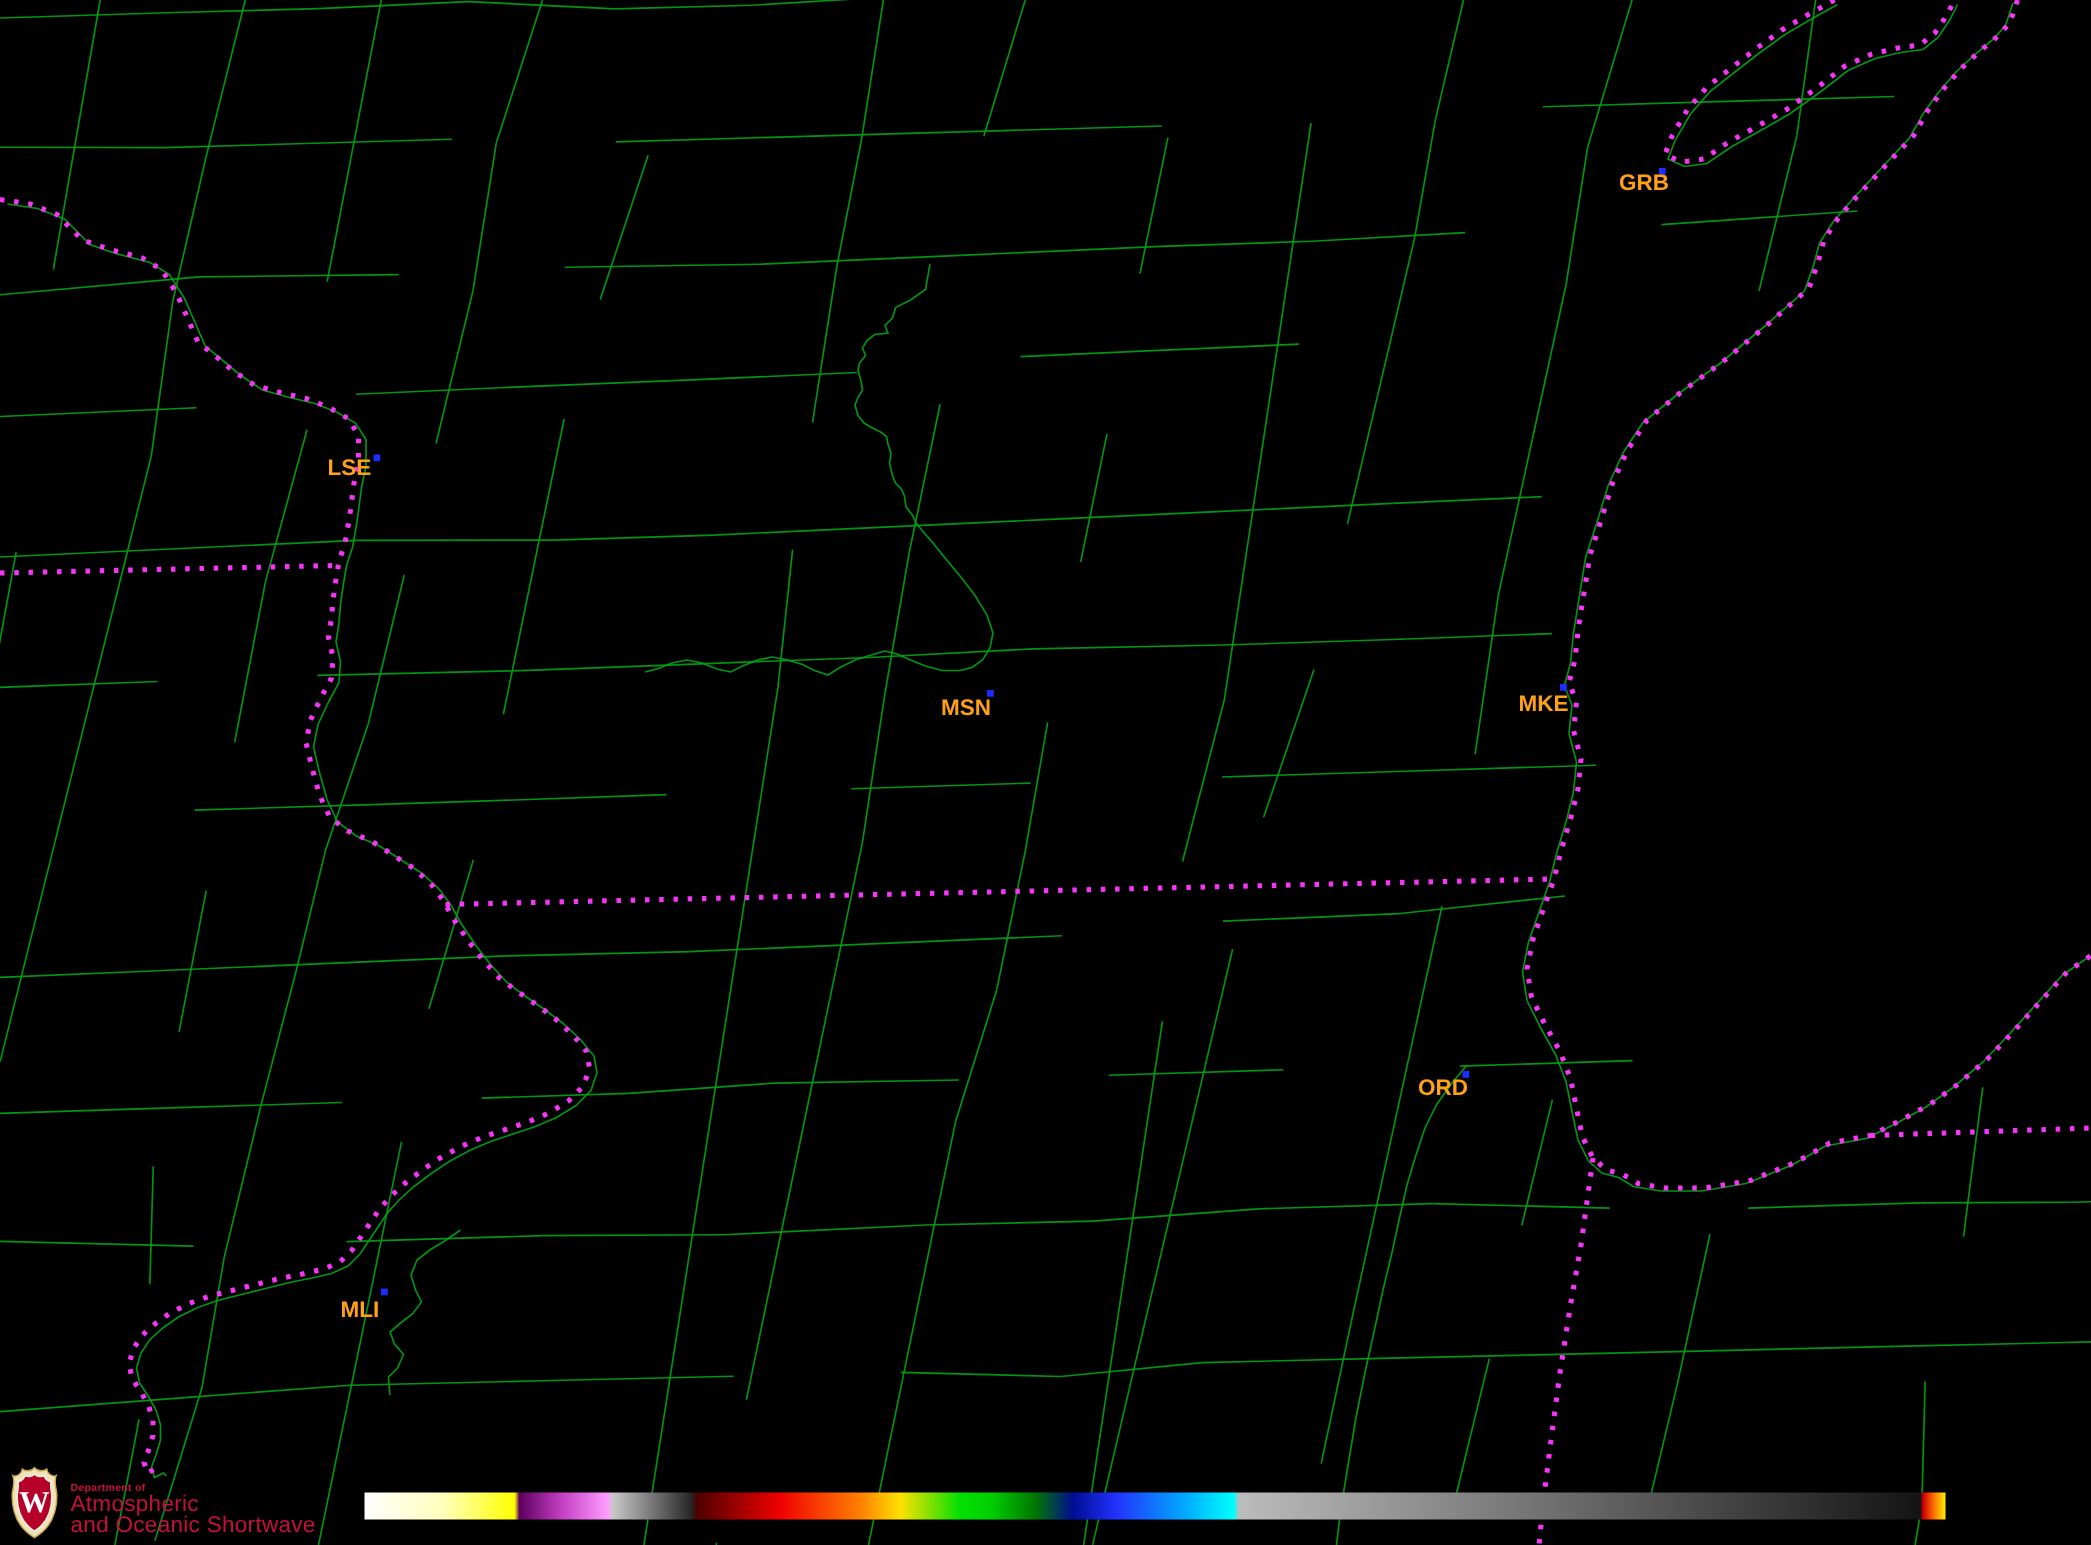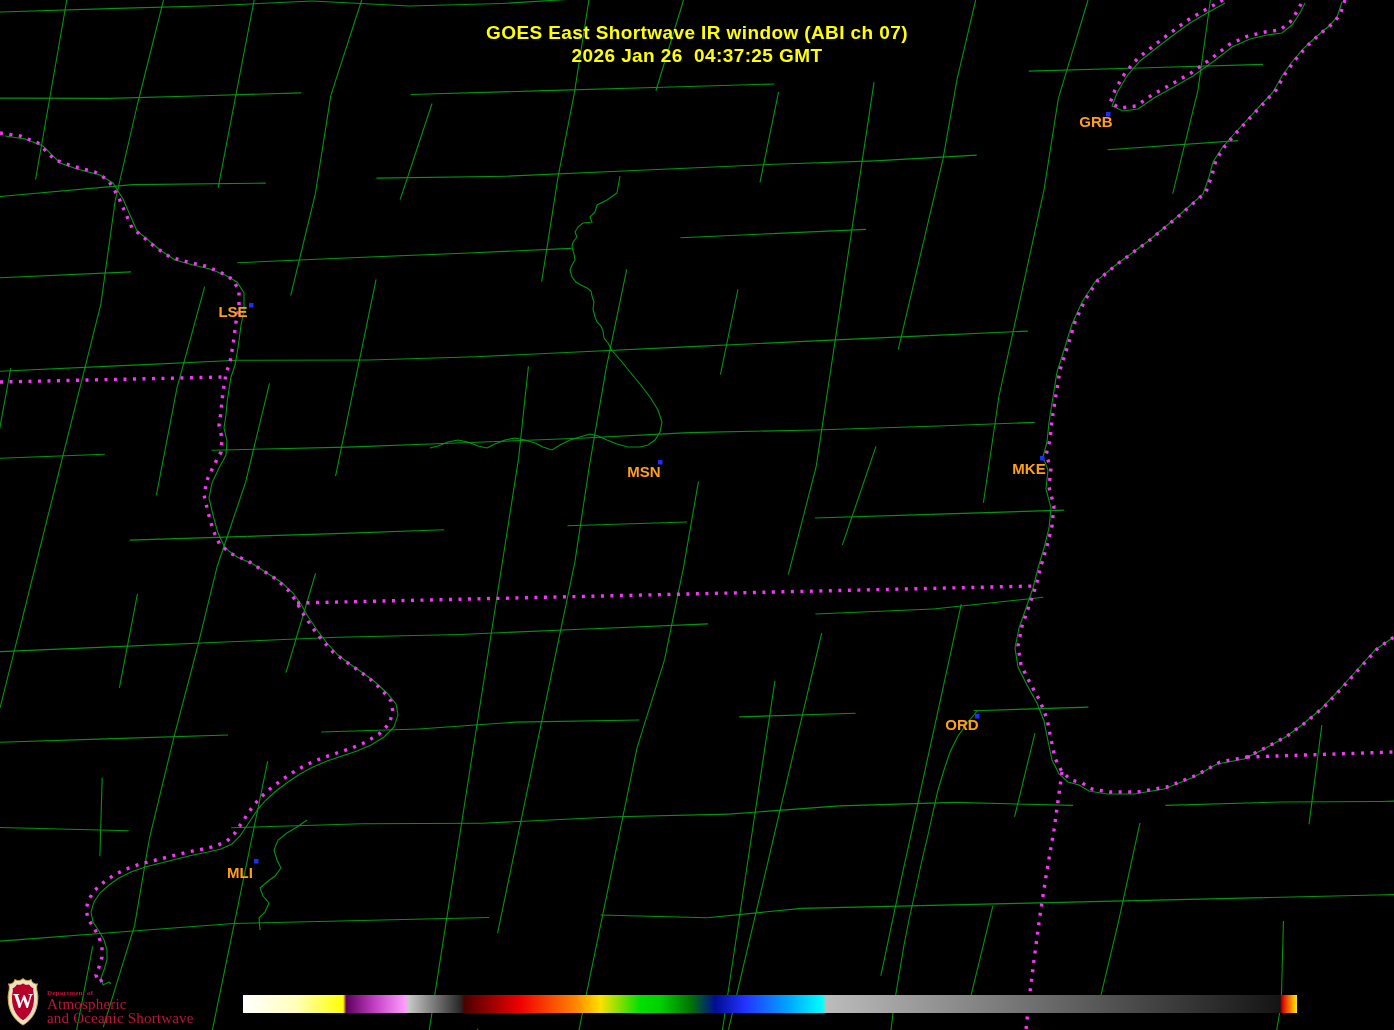--- a/index.html
+++ b/index.html
@@ -5,21 +5,21 @@
   html,body{margin:0;padding:0;background:#000;}
   body{width:1394px;height:1030px;overflow:hidden;position:relative;
        font-family:"Liberation Sans",sans-serif;}
   .stage{position:absolute;inset:0;width:1394px;height:1030px;background:#000;}
   #map-svg{position:absolute;left:0;top:0;}
   .title-block{position:absolute;top:21px;left:0;width:100%;text-align:center;
       color:var(--title-color,#ffff00);font-weight:bold;font-size:19px;line-height:23px;
       letter-spacing:.4px;text-shadow:0 0 1px #000;}
   .title-block .ts{white-space:pre;}
   .logo{position:absolute;left:6px;top:977px;display:flex;align-items:flex-start;}
-  .logo-text{margin-left:7px;color:var(--logo-color,#c5103c);margin-top:12px;font-family:Liberation Serif, serif;}
+  .logo-text{margin-left:7px;color:var(--logo-color,#c5103c);margin-top:12px;}
   .logo-text .dept{font-size:7px;font-weight:bold;letter-spacing:.2px;}
   .logo-text .l1,.logo-text .l2{font-size:15px;line-height:14px;letter-spacing:.2px;}
   #colorbar{position:absolute;left:243px;top:995px;width:1054px;height:18px;}
 </style>
 </head>
 <body>
 
 <div class="stage">
 
   <svg id="map-svg" width="1394" height="1030" viewBox="0 0 1394 1030">
@@ -255,24 +255,20 @@
       <rect x="658" y="460" width="4.5" height="4.5" fill="#1e2cff"></rect>
       <text x="644" y="473" fill="#ffa017" text-anchor="middle" dominant-baseline="middle" font-family="&quot;Liberation Sans&quot;,sans-serif" font-size="15" font-weight="bold">MSN</text>
       <rect x="1040" y="456" width="4.5" height="4.5" fill="#1e2cff"></rect>
       <text x="1029" y="470" fill="#ffa017" text-anchor="middle" dominant-baseline="middle" font-family="&quot;Liberation Sans&quot;,sans-serif" font-size="15" font-weight="bold">MKE</text>
       <rect x="975" y="714" width="4.5" height="4.5" fill="#1e2cff"></rect>
       <text x="962" y="726" fill="#ffa017" text-anchor="middle" dominant-baseline="middle" font-family="&quot;Liberation Sans&quot;,sans-serif" font-size="15" font-weight="bold">ORD</text>
       <rect x="254" y="859" width="4.5" height="4.5" fill="#1e2cff"></rect>
       <text x="240" y="874" fill="#ffa017" text-anchor="middle" dominant-baseline="middle" font-family="&quot;Liberation Sans&quot;,sans-serif" font-size="15" font-weight="bold">MLI</text>
     </svg>
 
-  <div class="title-block">
-    <div>GOES East Shortwave IR window (ABI ch 07)</div>
-    <div class="ts">2026 Jan 26  04:37:25 GMT</div>
-  </div>
 
   <div class="logo">
     <svg viewBox="0 0 70 104" width="34" height="50">
       <path d="M35,3 C40,9 48,8 52,5 C53,13 62,16 65,14 C61,24 66,32 66,42 C66,72 52,90 35,100 C18,90 4,72 4,42 C4,32 9,24 5,14 C8,16 17,13 18,5 C22,8 30,9 35,3 Z" fill="#efe3bb" stroke="#caa94e" stroke-width="2"></path>
       <path d="M35,12 C39,16 45,16 48,14 C50,20 56,23 58,22 C56,29 59,36 59,43 C59,68 48,83 35,91 C22,83 11,68 11,43 C11,36 14,29 12,22 C14,23 20,20 22,14 C25,16 31,16 35,12 Z" fill="#b60029" stroke="#f5efdd" stroke-width="2"></path>
       <text x="35" y="64" text-anchor="middle" font-family="Liberation Serif,serif" font-size="42" font-weight="bold" fill="#ffffff">W</text>
     </svg>
     <div class="logo-text">
       <div class="dept">Department of</div>
       <div class="l1">Atmospheric</div>

